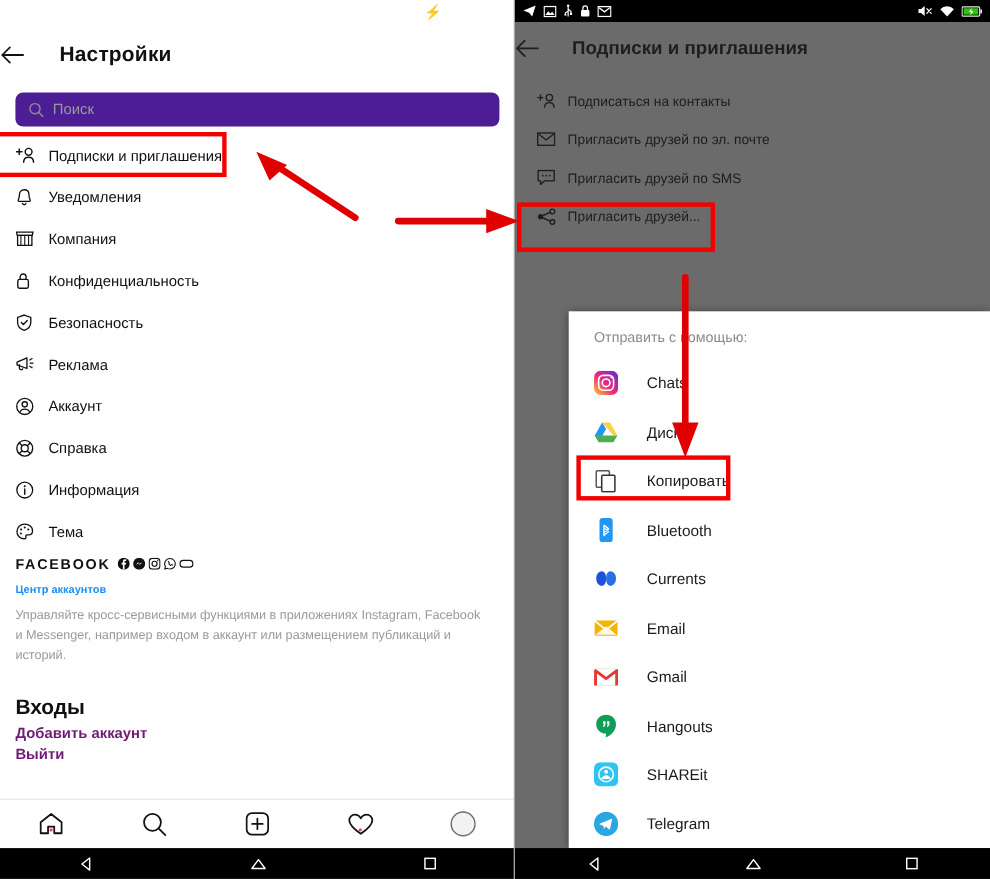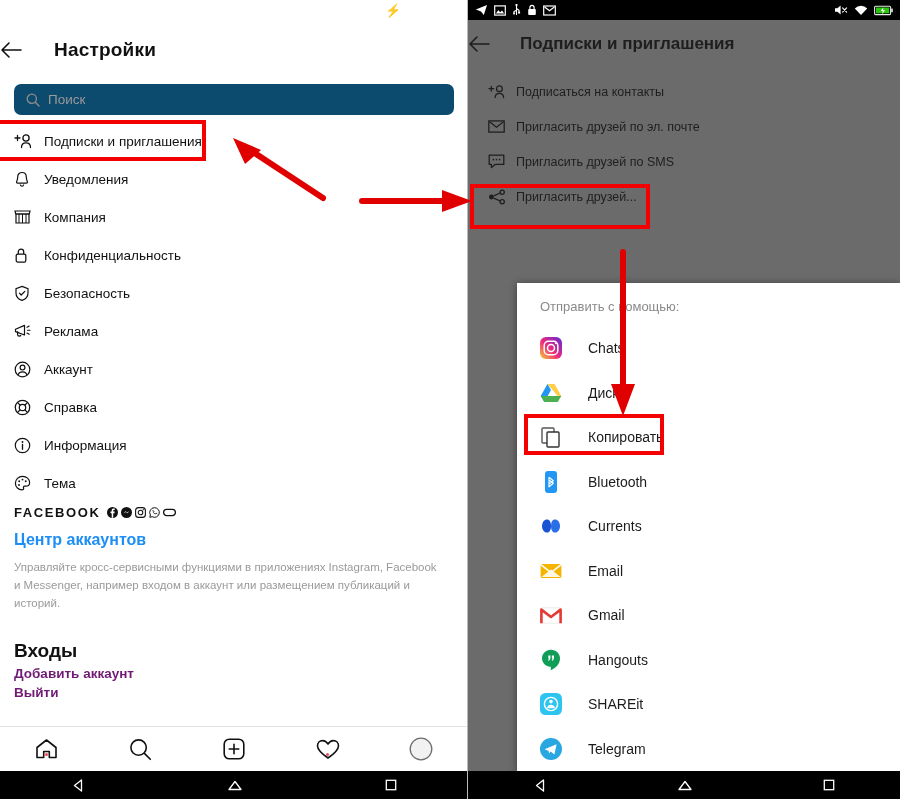--- a/index.html
+++ b/index.html
@@ -8,34 +8,34 @@
 
   
   #left-phone { position:absolute; left:0; top:0; width:468px; height:799px; background:#ffffff; overflow:hidden; }
   #left-statusbar { position:absolute; left:0; top:0; width:468px; height:26px; background:#ffffff; }
   #left-statusbar .charge { position:absolute; right:66px; top:4px; color:#2bc40f; font-size:13px; line-height:13px; }
 
   #left-header { position:absolute; left:0; top:26px; width:468px; height:48px; display:flex; align-items:center; }
   #left-header .back { width:54px; text-align:center; font-size:22px; color:#111; line-height:1; }
   #left-header .title { font-size:19px; font-weight:bold; color:#111; letter-spacing:.2px; }
 
-  #search-wrap { position:absolute; left:14px; top:84px; width:440px; height:31px; background:#0c4a6e; border-radius:7px; display:flex; align-items:center; padding:0 12px; }
+  #search-wrap { position:absolute; left:14px; top:84px; width:440px; height:31px; background:#4c1d95; border-radius:7px; display:flex; align-items:center; padding:0 12px; }
   #search-wrap .s-icon { width:22px; color:#8e8e8e; }
   #search-wrap .s-ph { color:#9a9a9a; font-size:13.5px; }
 
   .set-list { position:absolute; left:0; top:122px; width:468px; }
   .set-item { display:flex; align-items:center; height:38px; padding-left:14px; }
   .set-item .ic { width:30px; display:flex; align-items:center; color:#111; }
   .set-item .lb { font-size:13.5px; color:#111; }
 
   #fb-block { position:absolute; left:14px; top:505px; width:450px; }
   #fb-head { display:flex; align-items:center; gap:7px; }
   #fb-head .fbword { font-size:13px; font-weight:bold; letter-spacing:1.6px; color:#111; }
   #fb-head .fbicons { display:flex; align-items:center; gap:3px; }
-  #fb-link { color:#1c8ef5; font-size:16px; font-weight:bold; margin-top:11px; }
+  #fb-link { color:#1c8ef5; font-size:10px; font-weight:bold; margin-top:11px; }
   #fb-desc { color:#9a9a9a; font-size:11.5px; line-height:1.55; margin-top:10px; width:430px; }
   #logins-head { font-size:19px; font-weight:bold; color:#111; margin-top:28px; }
   .login-link { color:#701a75; font-size:13.5px; font-weight:bold; margin-top:4px; }
 
   #left-tabbar { position:absolute; left:0; top:726px; width:468px; height:45px; background:#fff; border-top:1px solid #e3e3e3; display:flex; align-items:center; }
   #left-tabbar .tab { flex:1; display:flex; align-items:center; justify-content:center; position:relative; color:#111; }
   #left-tabbar .dot { position:absolute; bottom:4px; left:50%; margin-left:-1.5px; width:3px; height:3px; border-radius:50%; background:#ed4956; }
 
   #left-navbar { position:absolute; left:0; top:771px; width:468px; height:28px; background:#000; display:flex; align-items:center; justify-content:space-around; }
 

